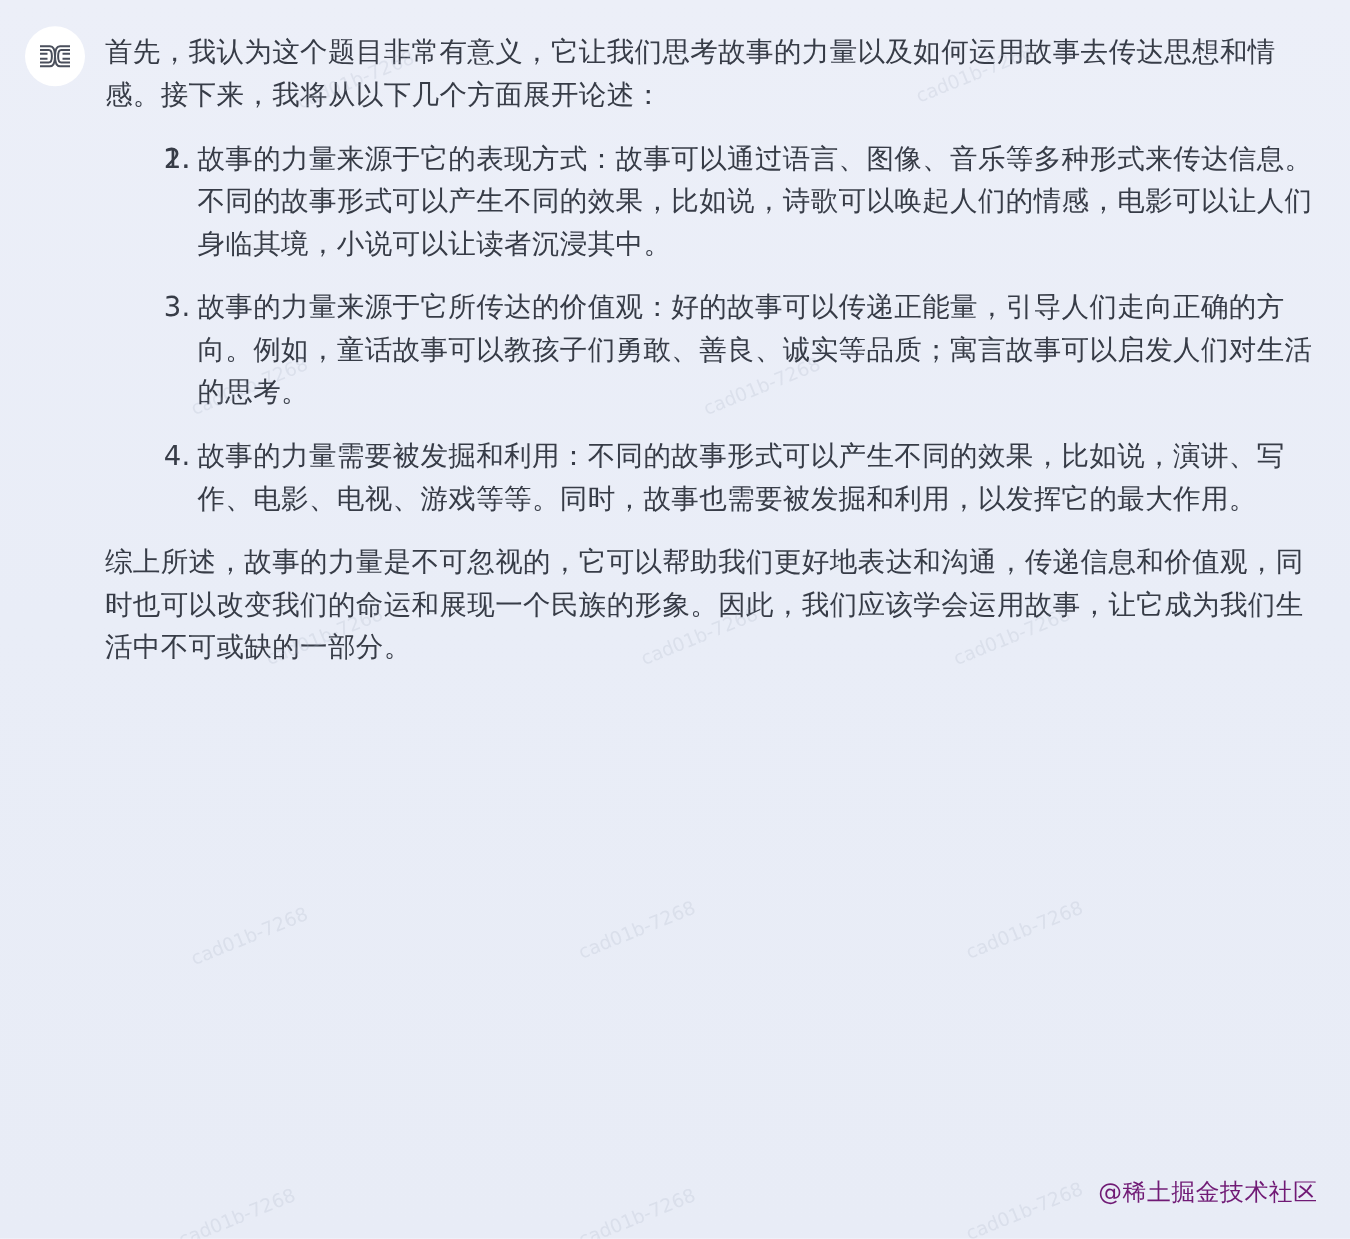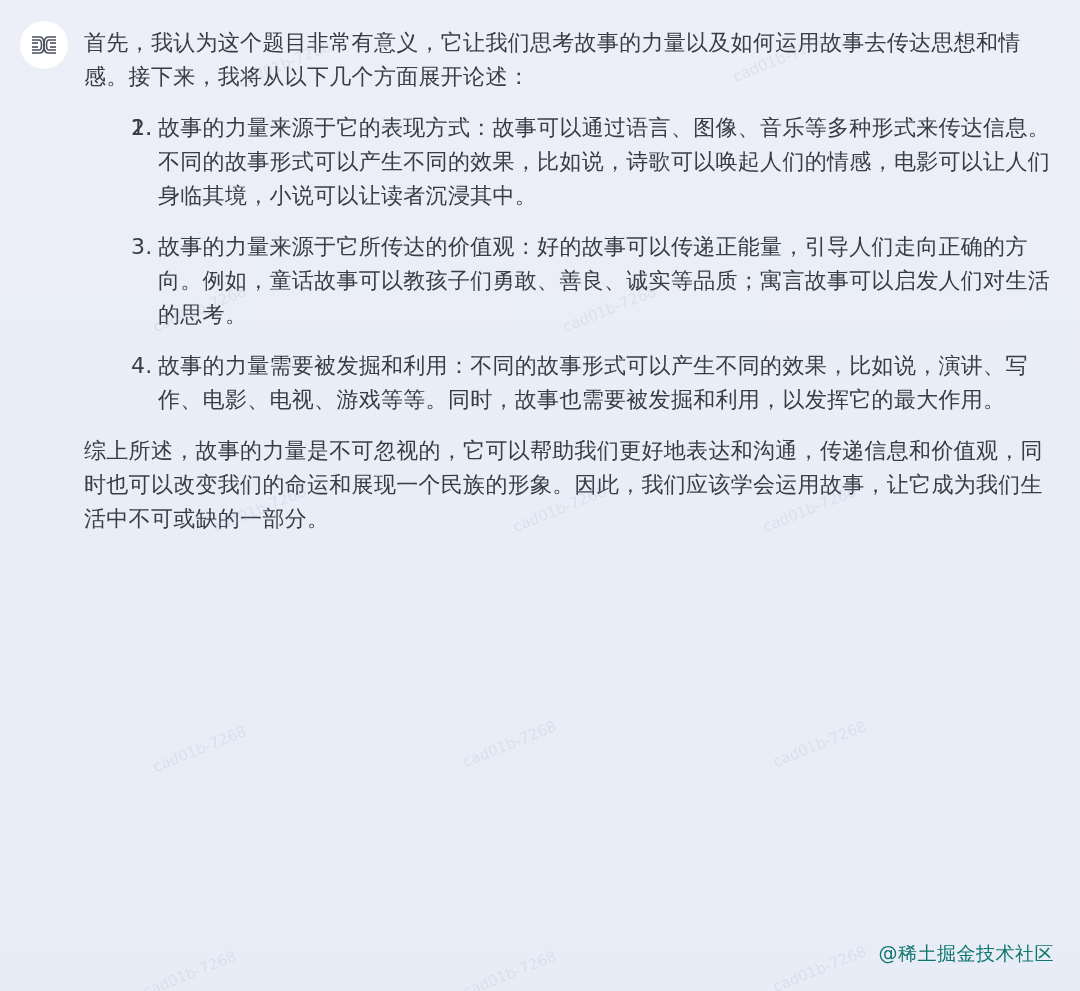--- a/index.html
+++ b/index.html
@@ -59,21 +59,21 @@
     .list-num {
       position: absolute;
       left: 47px;
       top: 0;
     }
     .watermark-brand {
       position: absolute;
       right: 26px;
       top: 941px;
       font-size: 19px;
-      color: #0f766e;
+      color: #701a75;
       letter-spacing: 0.5px;
     }
     .wm {
       position: absolute;
       font-size: 15px;
       color: rgba(170, 178, 195, 0.22);
       transform: rotate(-22deg);
       white-space: nowrap;
       pointer-events: none;
     }

